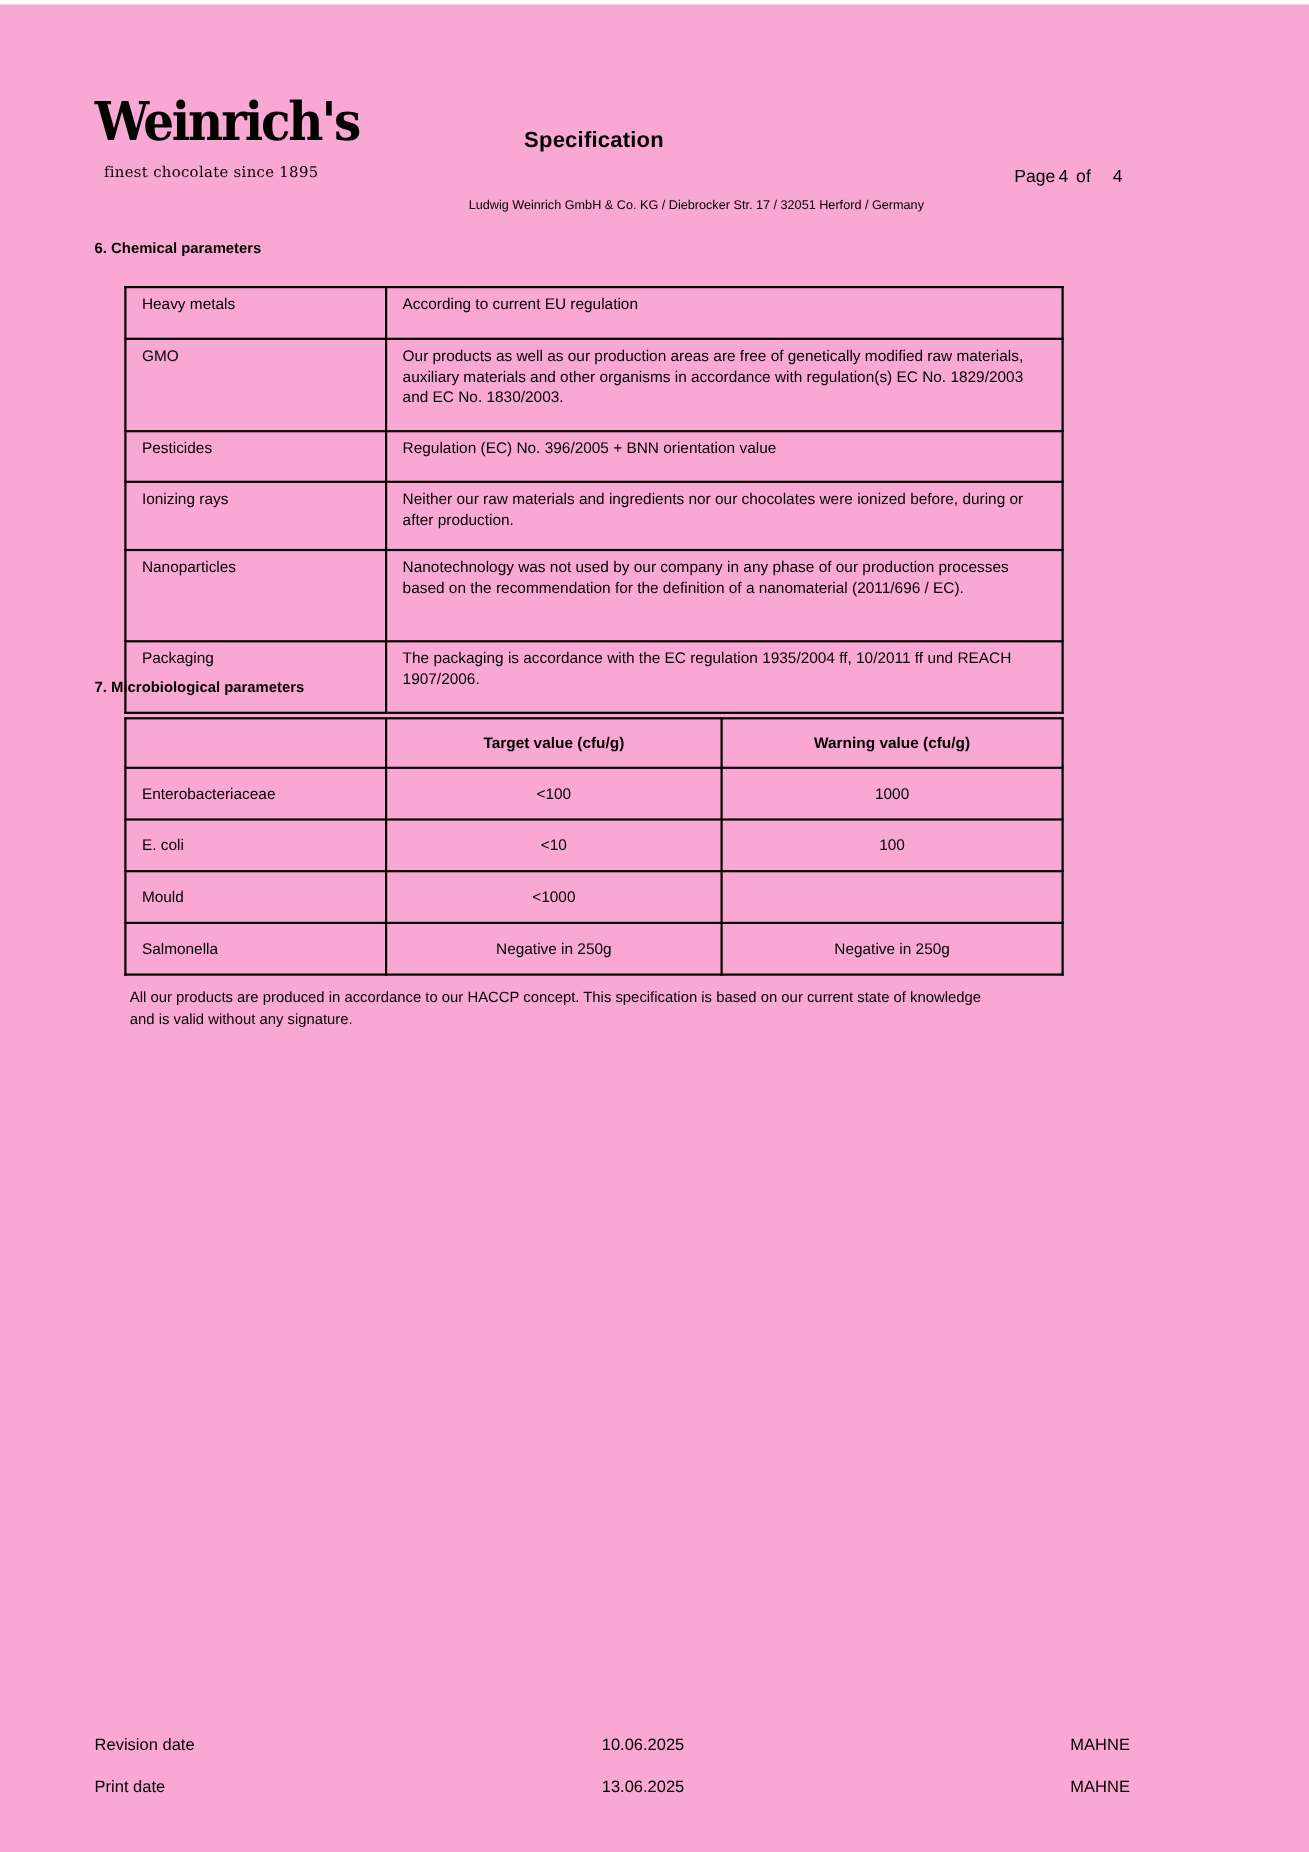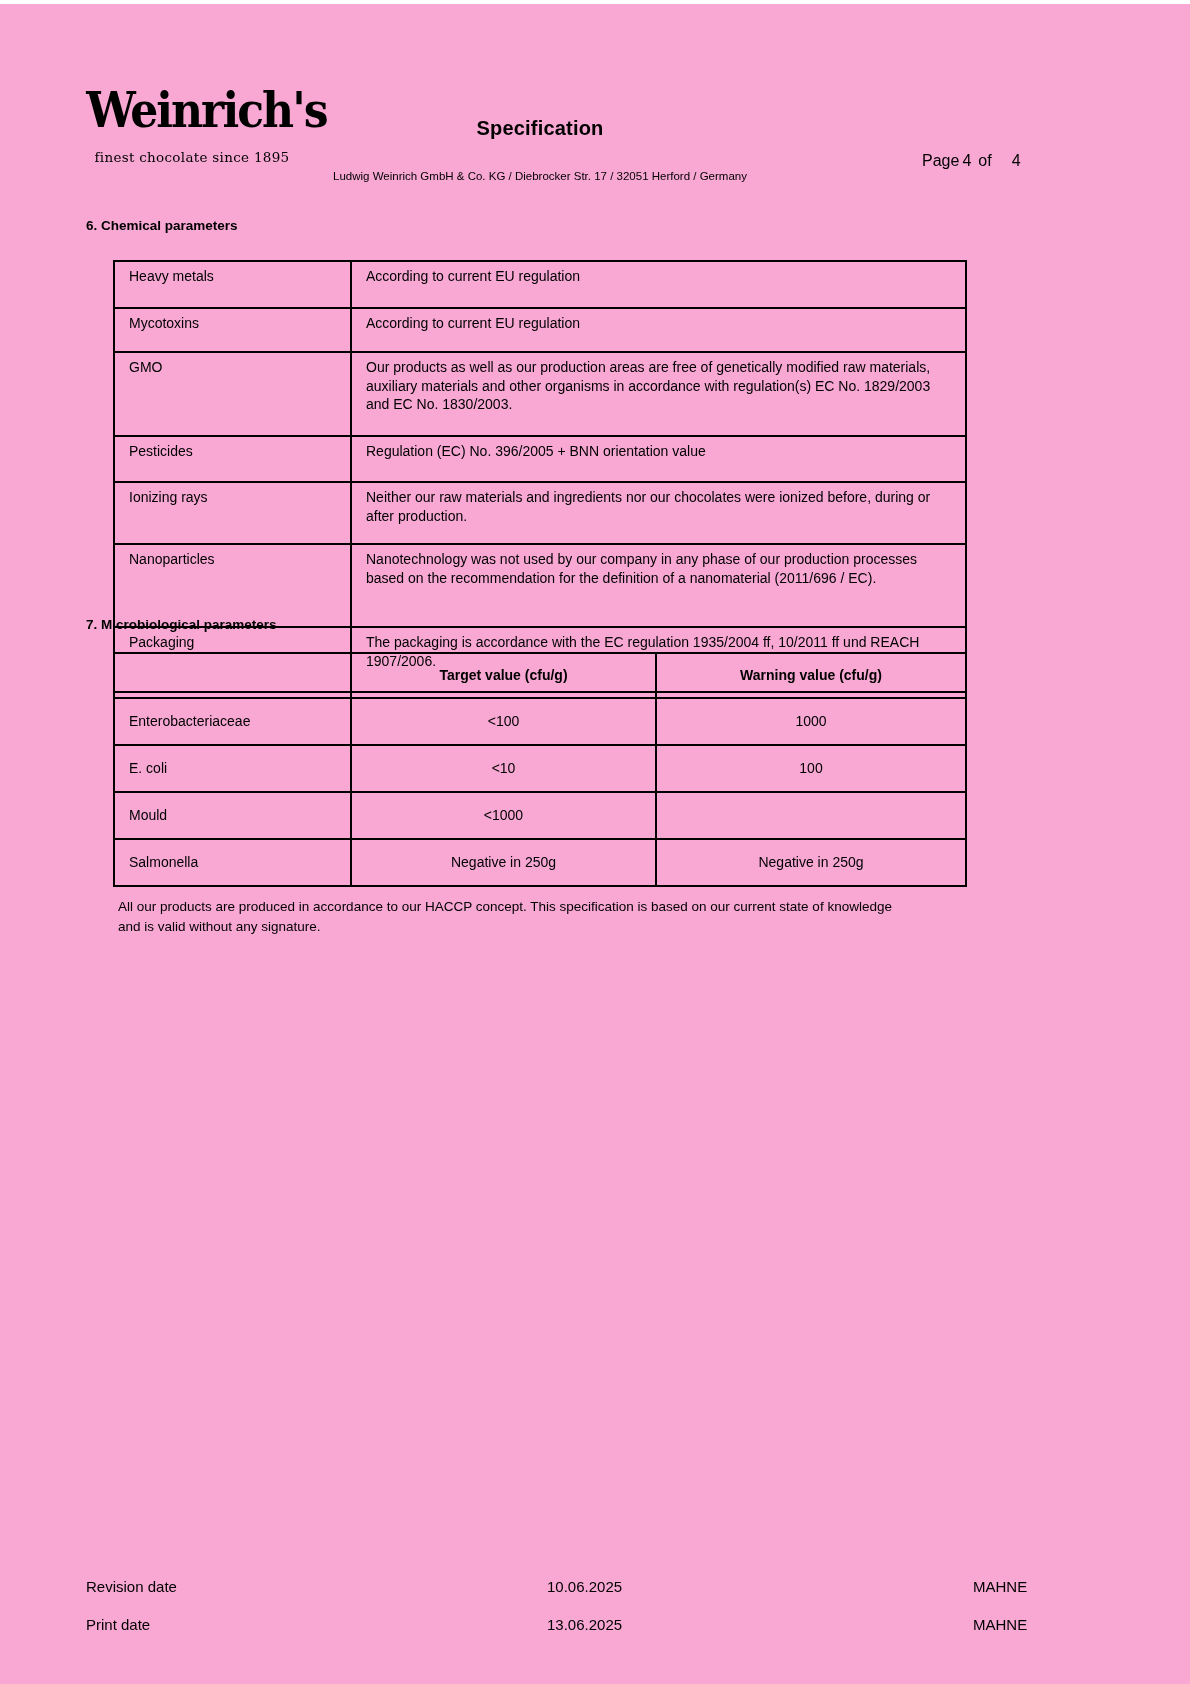--- a/index.html
+++ b/index.html
@@ -34,22 +34,22 @@
     white-space:nowrap;
   }
   .header-center{
     position:absolute;left:240px;top:113px;width:600px;
     text-align:center;
   }
   .doc-title{
     font-size:20px;font-weight:bold;letter-spacing:.2px;
   }
   .address{
-    position:absolute;left:240px;top:166px;width:600px;
-    text-align:center;
+    position:absolute;left:240px;top:177px;width:600px;
+    text-align:right;
     font-size:11.5px;
   }
   .page-info{
     position:absolute;left:922px;top:148px;
     font-size:16px;white-space:nowrap;
   }
   .page-info .pno{margin-left:3px;}
   .page-info .pof{margin-left:7px;}
   .page-info .ptot{margin-left:20px;}
   
@@ -138,26 +138,20 @@
         <col class="c1">
         <col class="c2">
       </colgroup>
     <tbody>
         <tr class="r0">
       <td>Heavy metals</td>
       <td>
             <div class="val-inner">According to current EU regulation</div>
           </td>
     </tr>
-    <tr class="r1">
-      <td>Mycotoxins</td>
-      <td>
-            <div class="val-inner">According to current EU regulation</div>
-          </td>
-    </tr>
     <tr class="r2">
       <td>GMO</td>
       <td>
             <div class="val-inner">Our products as well as our production areas are free of genetically modified raw materials, auxiliary materials and other organisms in accordance with regulation(s) EC No. 1829/2003 and EC No. 1830/2003.</div>
           </td>
     </tr>
     <tr class="r3">
       <td>Pesticides</td>
       <td>
             <div class="val-inner">Regulation (EC) No. 396/2005 + BNN orientation value</div>

